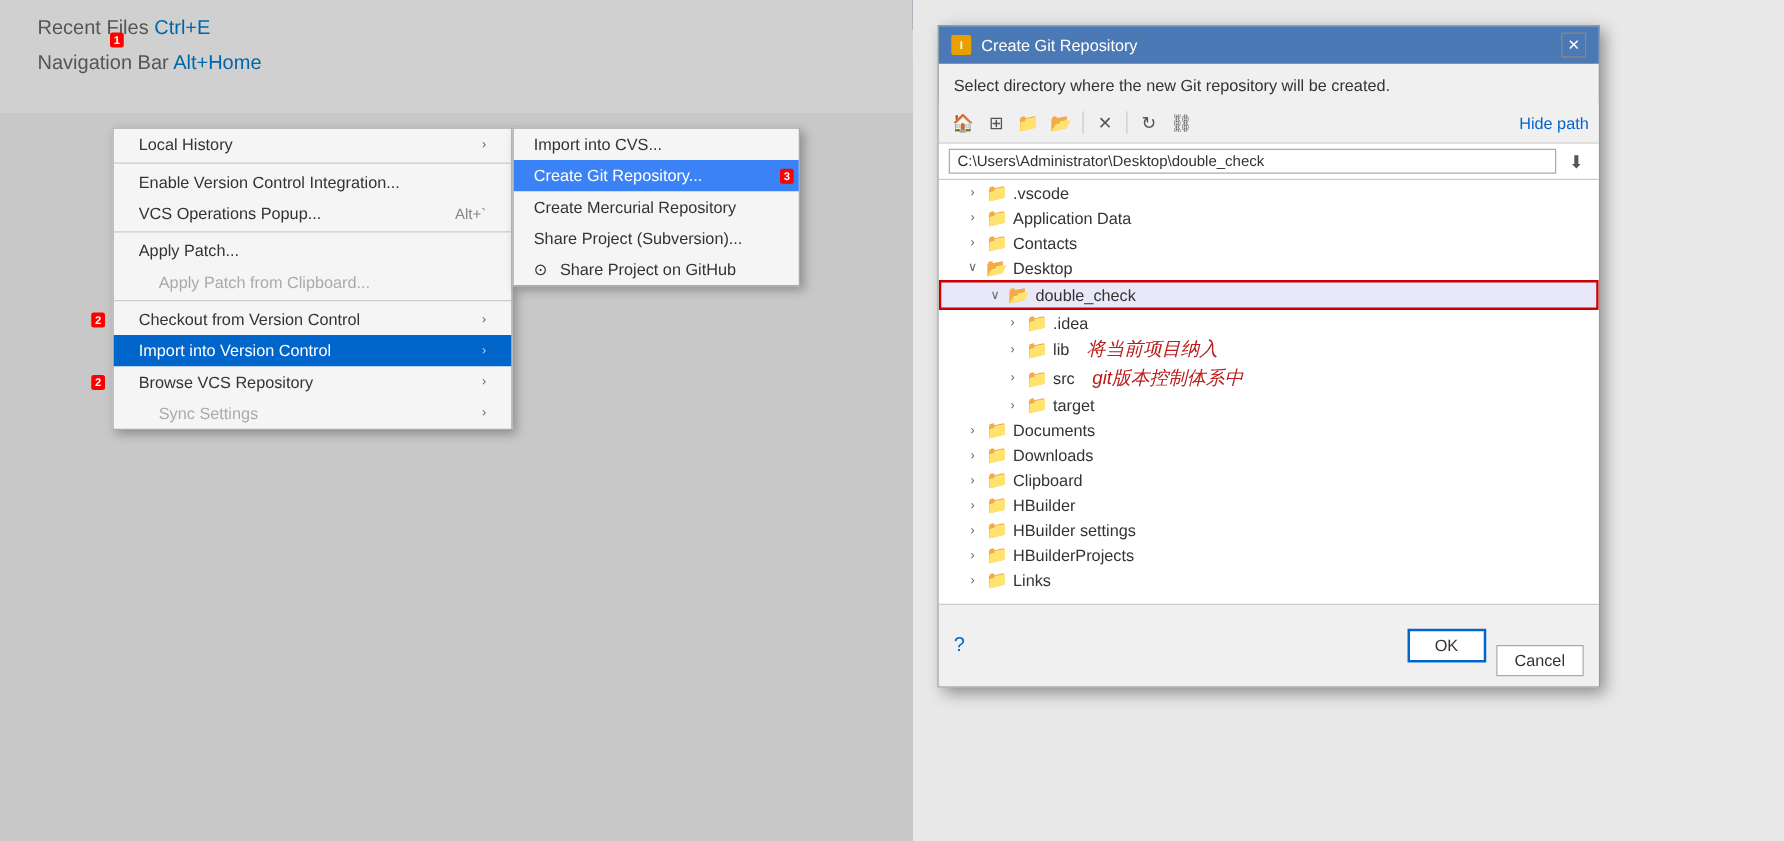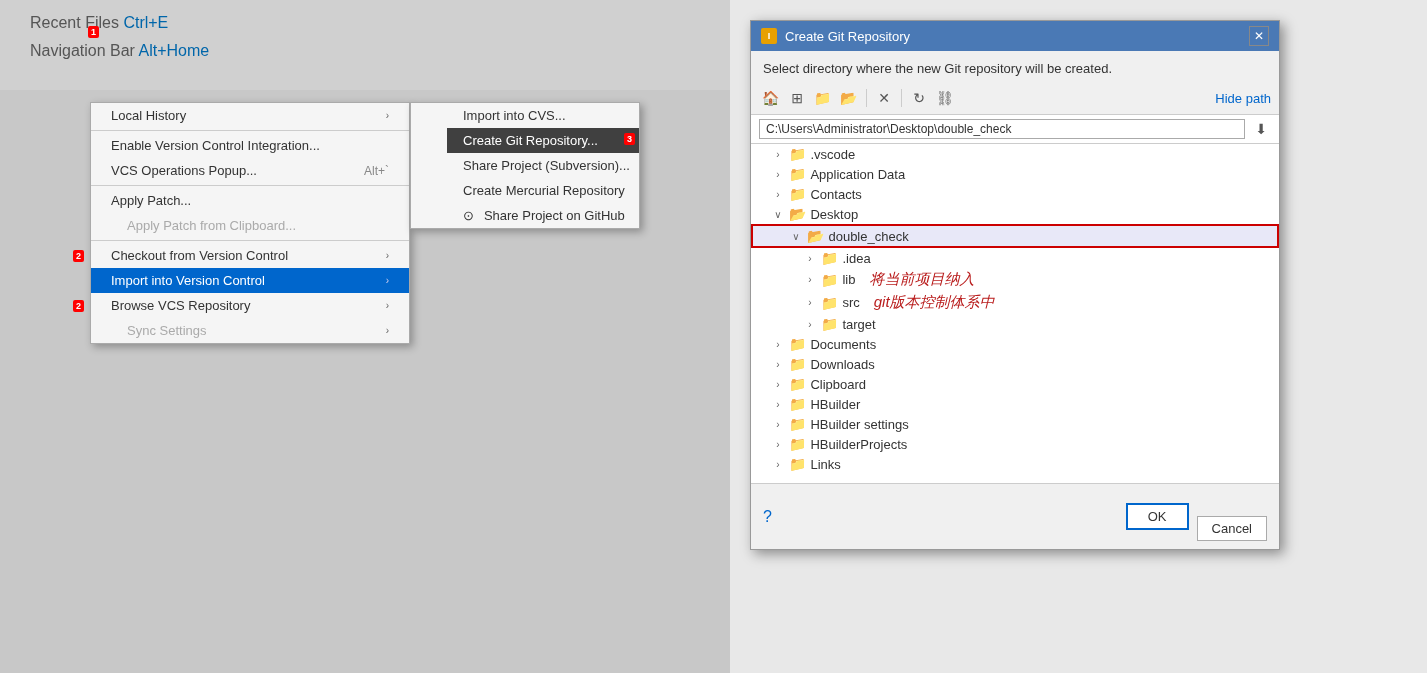--- a/index.html
+++ b/index.html
@@ -123,25 +123,25 @@
       width: 230px;
       z-index: 101;
     }
     .sub-dropdown-item {
       padding: 5px 16px;
       cursor: pointer;
       color: #333;
       font-size: 13px;
       white-space: nowrap;
       display: flex;
+      align-items: center;
       gap: 6px;
-      margin-left: 36px;
     }
     .sub-dropdown-item.highlighted {
-      background: #404040;
+      background: #3b82f6;
       color: white;
     }
 
     
     .ide-hints {
       position: absolute;
       bottom: 0;
       left: 0;
       right: 0;
       padding: 20px 30px;
@@ -410,24 +410,24 @@
     <div class="sub-dropdown">
       <div class="sub-dropdown-item">
         <span>Import into CVS...</span>
       </div>
       <div class="sub-dropdown-item highlighted" style="position:relative;">
         <span>Create Git Repository...</span>
 
         <span style="position:absolute; right:4px; background:red; color:white; font-size:9px; font-weight:bold; padding:1px 3px; border-radius:2px;">3</span>
       </div>
       <div class="sub-dropdown-item">
+        <span>Create Mercurial Repository</span>
+      </div>
+      <div class="sub-dropdown-item">
         <span>Share Project (Subversion)...</span>
-      </div>
-      <div class="sub-dropdown-item">
-        <span>Create Mercurial Repository</span>
       </div>
       <div class="sub-dropdown-item">
         <span style="font-size:13px; margin-right:4px;">⊙</span>
         <span>Share Project on GitHub</span>
       </div>
     </div>
 
     <div class="ide-hints">
 
       <div class="hint-row">

